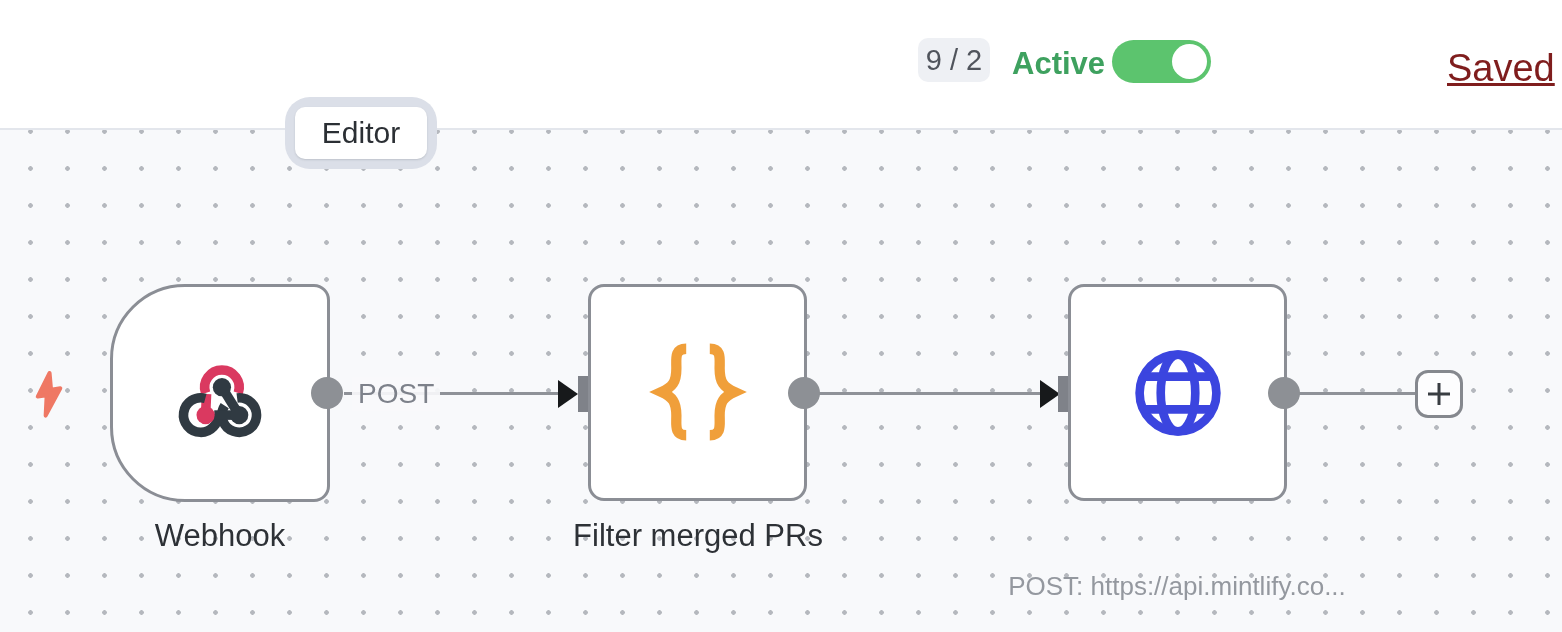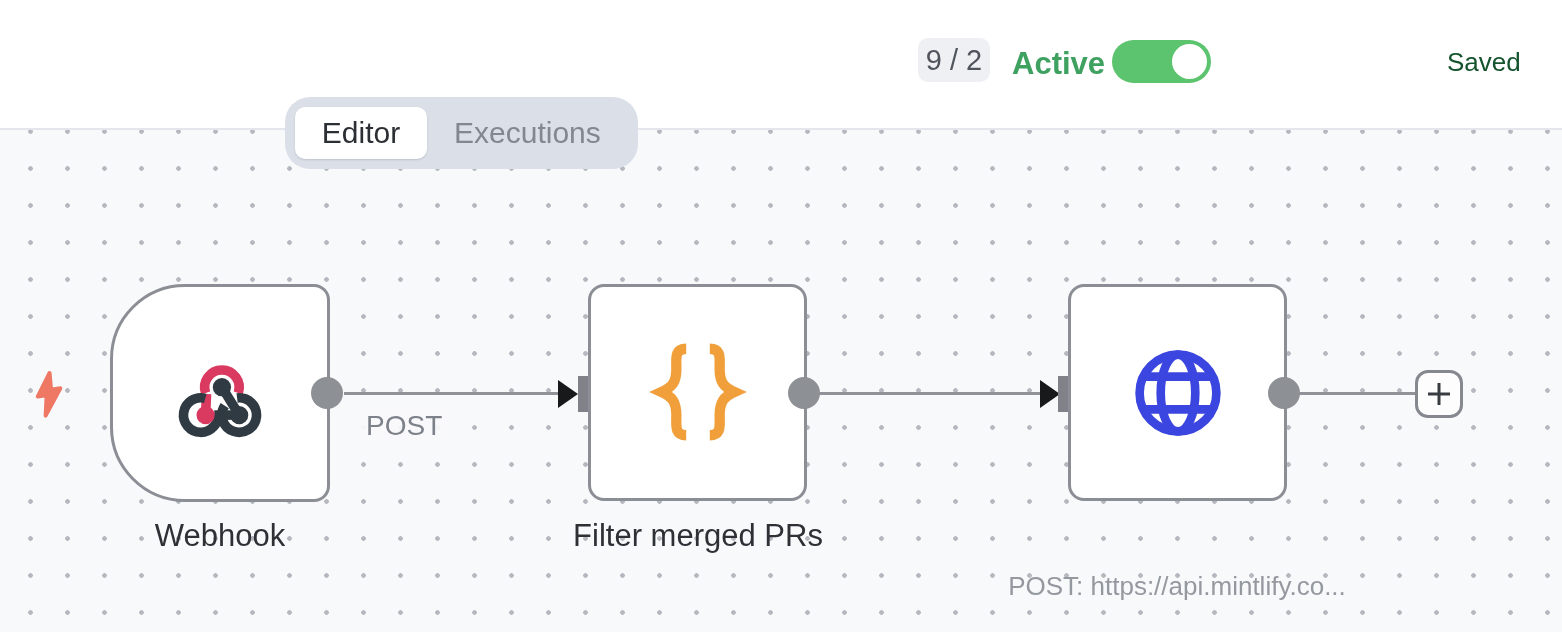--- a/index.html
+++ b/index.html
@@ -16,22 +16,22 @@
   .active-label { position:absolute; left:1012px; top:46px; font-size:31px;
     font-weight:600; color:#3ea15f; }
   .toggle { position:absolute; left:1112px; top:40px; width:99px; height:43px;
     background:#5cc46e; border-radius:22px; cursor:pointer; }
   .toggle .knob { position:absolute; right:4px; top:4px; width:35px; height:35px;
     background:#ffffff; border-radius:50%; }
   .share-btn { position:absolute; left:1272px; top:28px; width:136px; height:62px;
     background:#ffffff; border:2px solid #c2c6cf; border-radius:14px;
     font-size:30px; font-weight:500; color:#3c4147;
     display:flex; align-items:center; justify-content:center; cursor:pointer; }
-  .saved-label { position:absolute; left:1447px; top:47px; font-size:26px;
-    font-weight:500; color:#14532d; }
+  .saved-label { position:absolute; left:1447px; top:47px; font-size:38px;
+    font-weight:500; color:#7f1d1d;text-decoration:underline; }
 
   
   .tabbar { position:absolute; left:285px; top:97px; height:72px;
     background:#dbdfe8; border-radius:25px; display:flex; align-items:center;
     padding:10px; z-index:3; }
   .tab { height:52px; display:flex; align-items:center; justify-content:center;
     font-size:30px; color:#83878f; padding:0 27px; border-radius:10px;
     cursor:pointer; white-space:nowrap; }
   .tab.active { background:#ffffff; color:#2b2f34; width:132px; padding:0;
     box-shadow:0 1px 2px rgba(60,64,72,0.18); }
@@ -78,31 +78,30 @@
     <div class="issues-badge">9 / 2</div>
     <div class="active-label">Active</div>
     <div class="toggle">
       <div class="knob"></div>
     </div>
     <div class="saved-label">Saved</div>
   </div>
 
   <div class="tabbar">
     <div class="tab active">Editor</div>
-    <div class="tab">Executions</div>
   </div>
 
   <div class="canvas">
 
     <svg class="bolt" width="40" height="48" viewBox="0 0 24 28">
       <path d="M13.5 1.5 L4.5 14.5 h5.4 L7.6 26.5 L18.6 11.5 h-5.6 Z" fill="#ef7864" stroke="#ef7864" stroke-width="2.4" stroke-linejoin="round"></path>
     </svg>
 
     <div class="conn-line" style="left:344px; top:262px; width:216px;"></div>
-    <div class="conn-label" style="left:360px; top:247px;margin-top:32px;">POST</div>
+    <div class="conn-label" style="left:352px; top:247px;">POST</div>
     <div class="conn-arrow" style="left:558px; top:250px;"></div>
     <div class="in-rect" style="left:578px; top:246px;"></div>
 
     <div class="conn-line" style="left:819px; top:262px; width:221px;"></div>
     <div class="conn-arrow" style="left:1040px; top:250px;"></div>
     <div class="in-rect" style="left:1058px; top:246px;"></div>
 
     <div class="conn-line" style="left:1285px; top:262px; width:131px;"></div>
 
     <div class="node trigger" style="left:110px; top:154px;">

